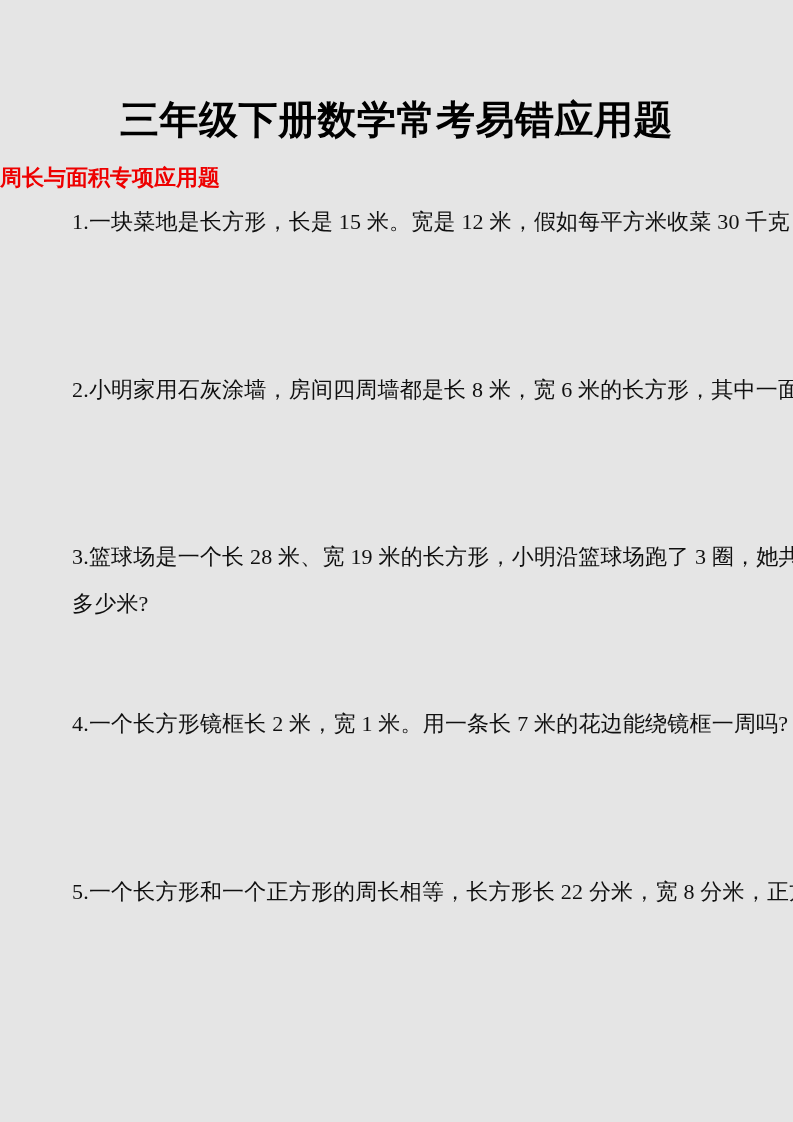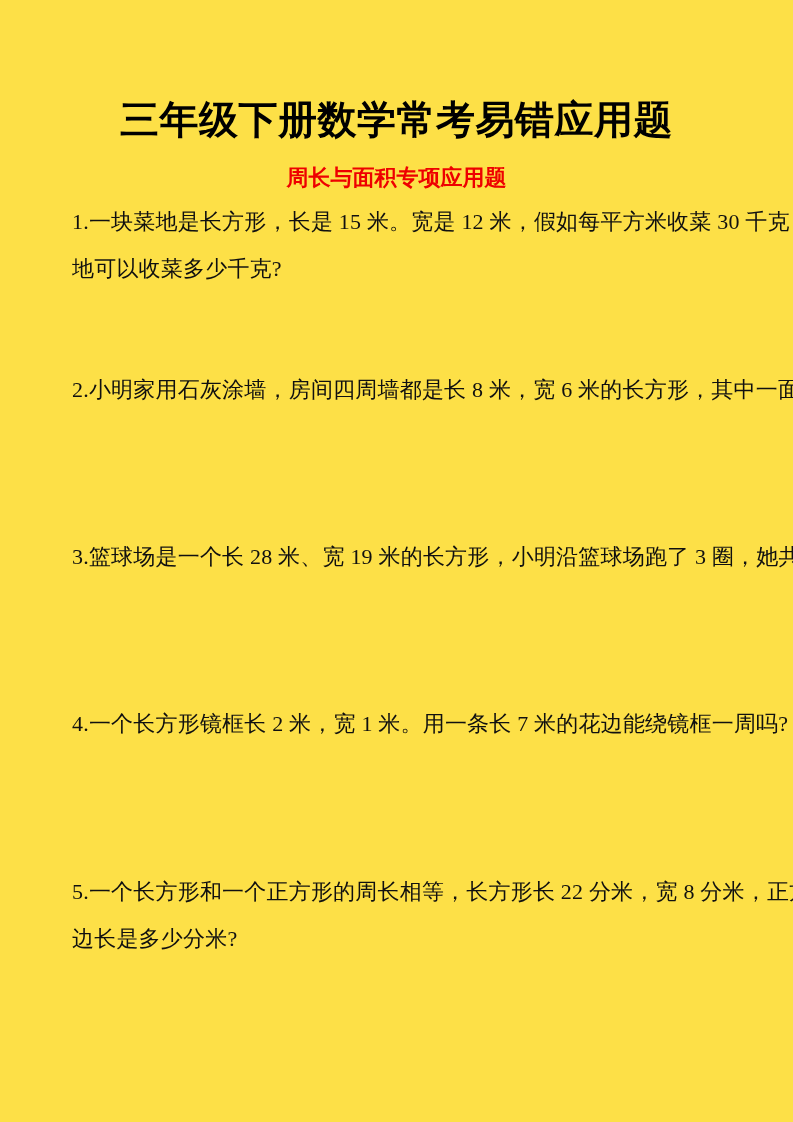--- a/index.html
+++ b/index.html
@@ -1,21 +1,21 @@
 <!DOCTYPE html>
 <html><head>
 <meta charset="utf-8">
 <style>
   * { box-sizing: border-box; }
   html, body { margin: 0; padding: 0; background: #ffffff; }
   .page {
     position: relative;
     width: 793px;
     height: 1122px;
-    background: #fde047;
+    background: #e5e5e5;
     overflow: hidden;
     font-family: "Liberation Serif", "DejaVu Serif", serif;
     color: #000000;
   }
   .title {
     position: absolute;
     top: 96px;
     left: 0;
     width: 100%;
     text-align: center;
@@ -24,21 +24,20 @@
     font-size: 39px;
     line-height: 48px;
     letter-spacing: 0.5px;
     color: #000000;
   }
   .subtitle {
     position: absolute;
     top: 163px;
     left: 0;
     width: 100%;
-    text-align: center;
     font-family: "Liberation Serif", "DejaVu Serif", serif;
     font-weight: bold;
     font-size: 22px;
     line-height: 30px;
     color: #ee0000;
   }
   .question {
     position: absolute;
     left: 72px;
     width: 655px;
@@ -58,33 +57,32 @@
 <body>
 
 <div class="page">
 
   <div class="title">三年级下册数学常考易错应用题</div>
 
   <div class="subtitle">周长与面积专项应用题</div>
 
   <div class="question q1">
     <div class="q-line">1.一块菜地是长方形，长是 15 米。宽是 12 米，假如每平方米收菜 30 千克，这块</div>
-    <div class="q-line">地可以收菜多少千克?</div>
   </div>
 
   <div class="question q2">
     <div class="q-line">2.小明家用石灰涂墙，房间四周墙都是长 8 米，宽 6 米的长方形，其中一面墙上</div>
   </div>
 
   <div class="question q3">
     <div class="q-line">3.篮球场是一个长 28 米、宽 19 米的长方形，小明沿篮球场跑了 3 圈，她共跑了</div>
+    <div class="q-line">多少米?</div>
   </div>
 
   <div class="question q4">
     <div class="q-line">4.一个长方形镜框长 2 米，宽 1 米。用一条长 7 米的花边能绕镜框一周吗? 多多</div>
   </div>
 
   <div class="question q5">
     <div class="q-line">5.一个长方形和一个正方形的周长相等，长方形长 22 分米，宽 8 分米，正方形的</div>
-    <div class="q-line">边长是多少分米?</div>
   </div>
 
 </div>
 
 </body></html>

